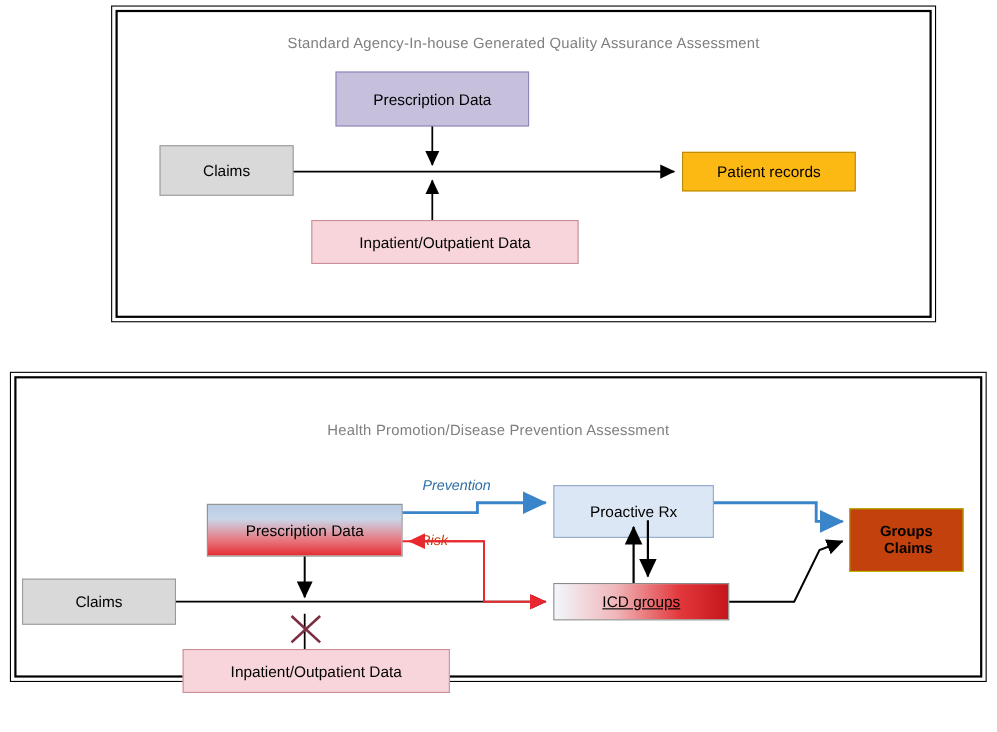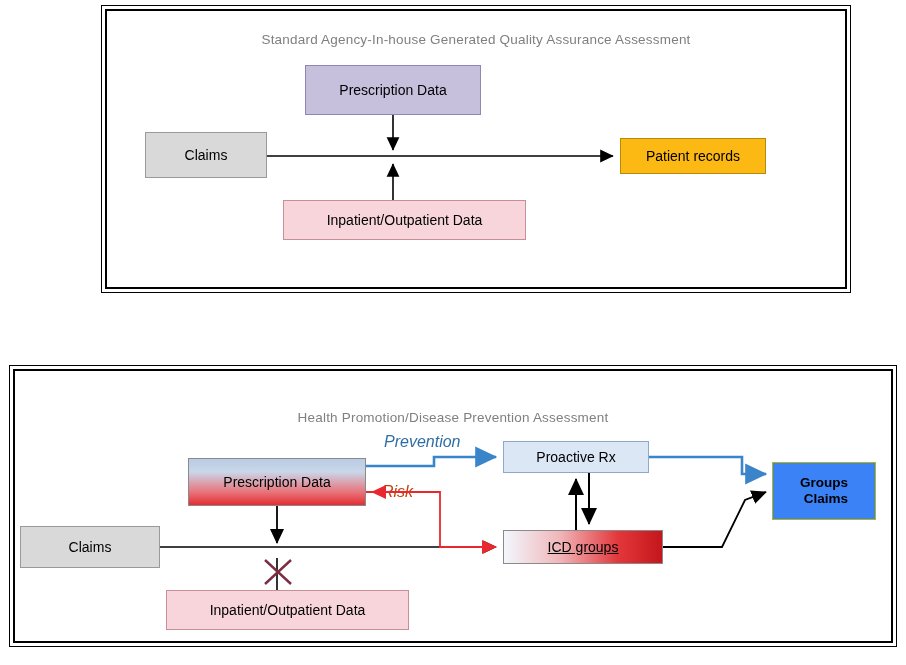--- a/index.html
+++ b/index.html
@@ -33,21 +33,20 @@
     top: 5px;
     width: 750px;
     height: 288px;
     margin-left: 28px;
   }
   #panel-bottom {
     left: 9px;
     top: 338px;
     width: 888px;
     height: 282px;
-    margin-top: 27px;
   }
 
   .panel-title {
     position: absolute;
     width: 100%;
     text-align: center;
     color: #7f7f7f;
     font-size: 13.5px;
     letter-spacing: 0.2px;
     white-space: nowrap;
@@ -78,21 +77,21 @@
     left: 145px; top: 132px; width: 122px; height: 46px;
     background: #d9d9d9;
     border-color: #9a9a9a;
   }
   #top-inout {
     left: 283px; top: 200px; width: 243px; height: 40px;
     background: #f7d5da;
     border-color: #c98f99;
   }
   #top-patient {
-    left: 620px; top: 138px; width: 146px; height: 36px;
+    left: 620px; top: 138px; width: 158px; height: 36px;
     background: #fcb813;
     border-color: #b98909;
   }
 
   
   #b-prescription {
     left: 188px; top: 458px; width: 178px; height: 48px;
     background: linear-gradient(to bottom, #b9cce4 0%, #c9d7e9 28%, #e8737a 72%, #e32d32 100%);
     border-color: #8a8a8a;
   }
@@ -100,42 +99,42 @@
     left: 20px; top: 526px; width: 140px; height: 42px;
     background: #d9d9d9;
     border-color: #9a9a9a;
   }
   #b-inout {
     left: 166px; top: 590px; width: 243px; height: 40px;
     background: #f7d5da;
     border-color: #c98f99;
   }
   #b-proactive {
-    left: 503px; top: 441px; width: 146px; height: 32px;
+    left: 503px; top: 441px; width: 146px; height: 48px;
     background: #dbe7f5;
     border-color: #8fa8c8;
   }
   #b-icd {
     left: 503px; top: 530px; width: 160px; height: 34px;
     background: linear-gradient(to right, #f2f7fd 0%, #f0b7ba 35%, #e2383c 72%, #c4161c 100%);
     border-color: #8a8a8a;
     text-decoration: underline;
   }
   #b-groups {
     left: 772px; top: 462px; width: 104px; height: 58px;
-    background: #3b82f6;
+    background: #c2410c;
     border-color: #b8b800;
     font-weight: bold;
     font-size: 13.5px;
   }
 
   .edge-label {
     position: absolute;
     font-style: italic;
-    font-size: 16px;
+    font-size: 13px;
     white-space: nowrap;
   }
   #label-prevention { left: 384px; top: 433px; color: #2f6ea5; }
   #label-risk { left: 382px; top: 483px; color: #c2410c; }
 
   svg.overlay {
     position: absolute;
     left: 0; top: 0;
     width: 906px;
     height: 665px;

